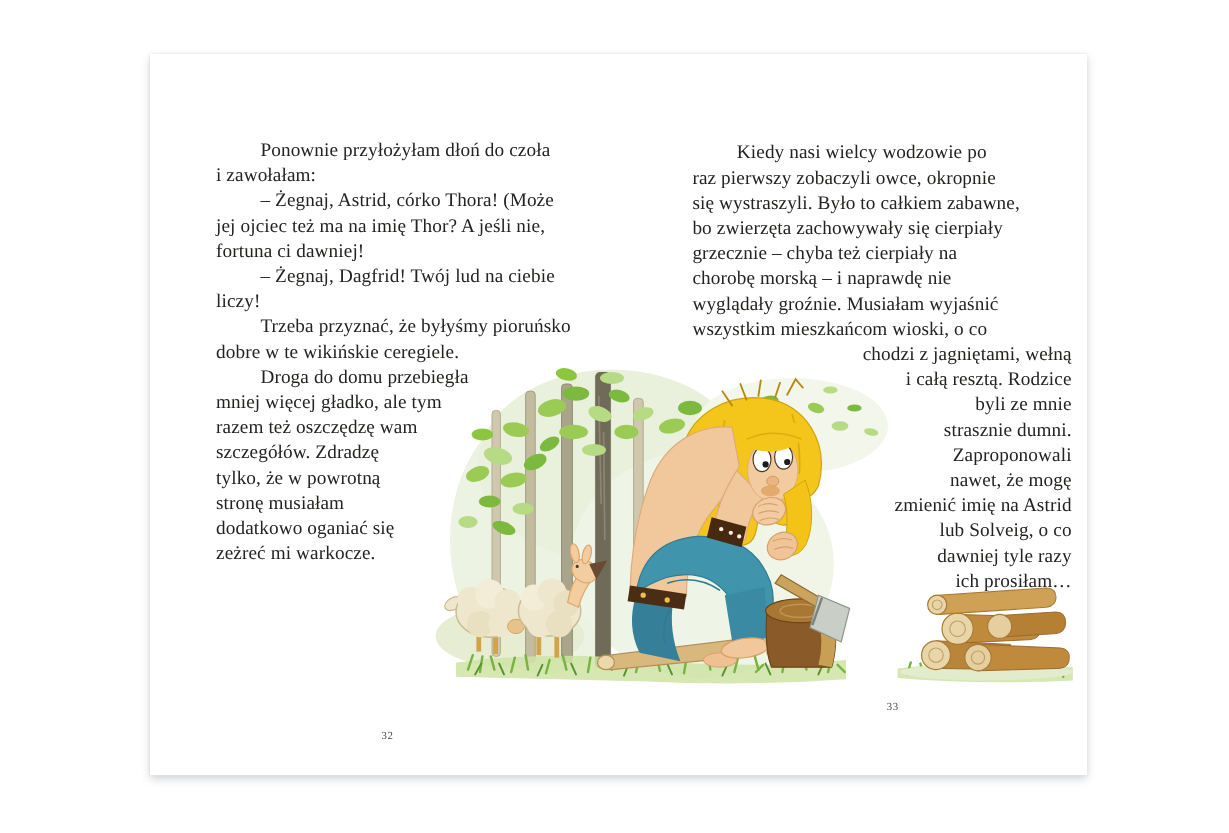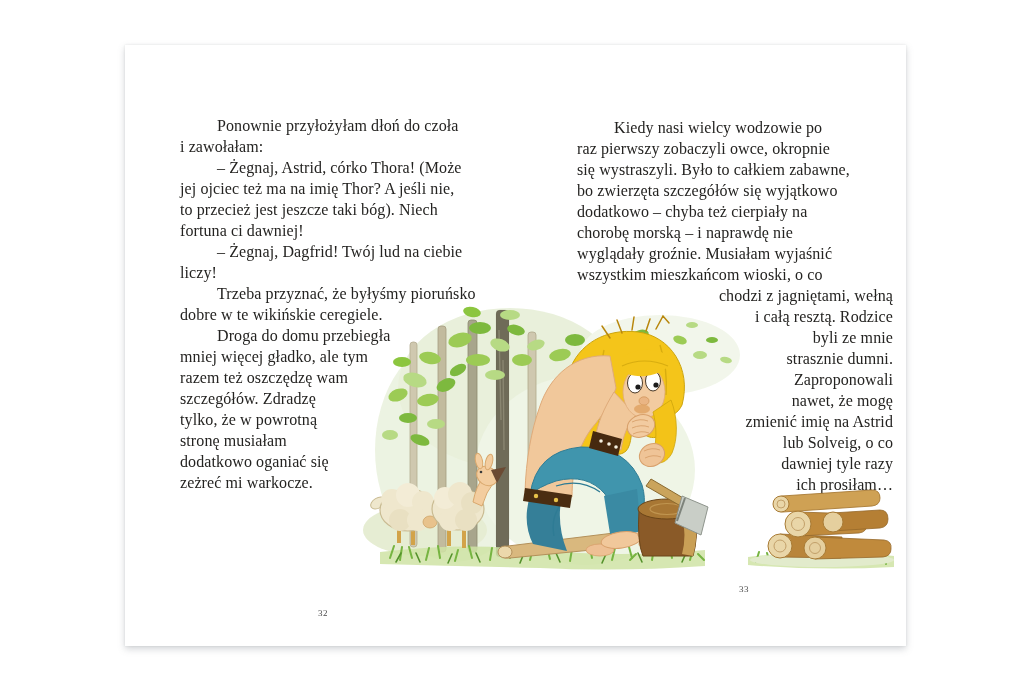--- a/index.html
+++ b/index.html
@@ -32,42 +32,41 @@
 <body>
 
 <div class="stage">
   <div class="spread">
 
     <div class="textblock tb-left">
       <div class="line indent">Ponownie przyłożyłam dłoń do czoła</div>
       <div class="line">i zawołałam:</div>
       <div class="line indent">– Żegnaj, Astrid, córko Thora! (Może</div>
       <div class="line">jej ojciec też ma na imię Thor? A jeśli nie,</div>
-      <div class="line">to przecież jest jeszcze taki bóg). Niech</div>
       <div class="line">fortuna ci dawniej!</div>
       <div class="line indent">– Żegnaj, Dagfrid! Twój lud na ciebie</div>
       <div class="line">liczy!</div>
       <div class="line indent">Trzeba przyznać, że byłyśmy pioruńsko</div>
       <div class="line">dobre w te wikińskie ceregiele.</div>
       <div class="line indent">Droga do domu przebiegła</div>
       <div class="line">mniej więcej gładko, ale tym</div>
       <div class="line">razem też oszczędzę wam</div>
       <div class="line">szczegółów. Zdradzę</div>
       <div class="line">tylko, że w powrotną</div>
       <div class="line">stronę musiałam</div>
       <div class="line">dodatkowo oganiać się</div>
       <div class="line">zeżreć mi warkocze.</div>
     </div>
 
     <div class="textblock tb-right">
       <div class="line indent">Kiedy nasi wielcy wodzowie po</div>
       <div class="line">raz pierwszy zobaczyli owce, okropnie</div>
       <div class="line">się wystraszyli. Było to całkiem zabawne,</div>
-      <div class="line">bo zwierzęta szczegółów się wyjątkowo</div>
-      <div class="line">dodatkowo – chyba też cierpiały na</div>
+      <div class="line">bo zwierzęta zachowywały się cierpiały</div>
+      <div class="line">grzecznie – chyba też cierpiały na</div>
       <div class="line">chorobę morską – i naprawdę nie</div>
       <div class="line">wyglądały groźnie. Musiałam wyjaśnić</div>
       <div class="line">wszystkim mieszkańcom wioski, o co</div>
       <div class="line center">chodzi z jagniętami, wełną</div>
       <div class="line center">i całą resztą. Rodzice</div>
       <div class="line center">byli ze mnie</div>
       <div class="line center">strasznie dumni.</div>
       <div class="line center">Zaproponowali</div>
       <div class="line center">nawet, że mogę</div>
       <div class="line center">zmienić imię na Astrid</div>

